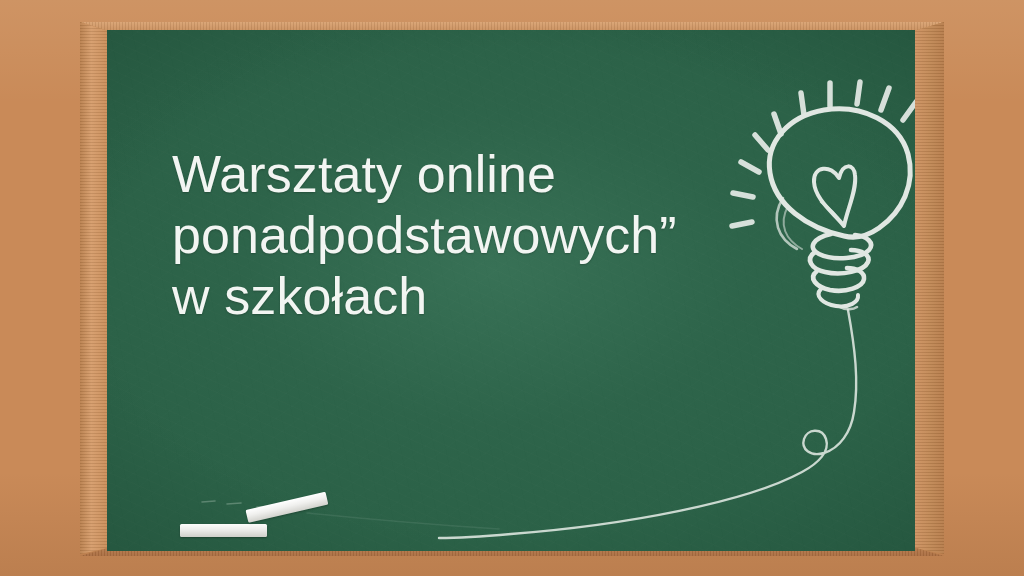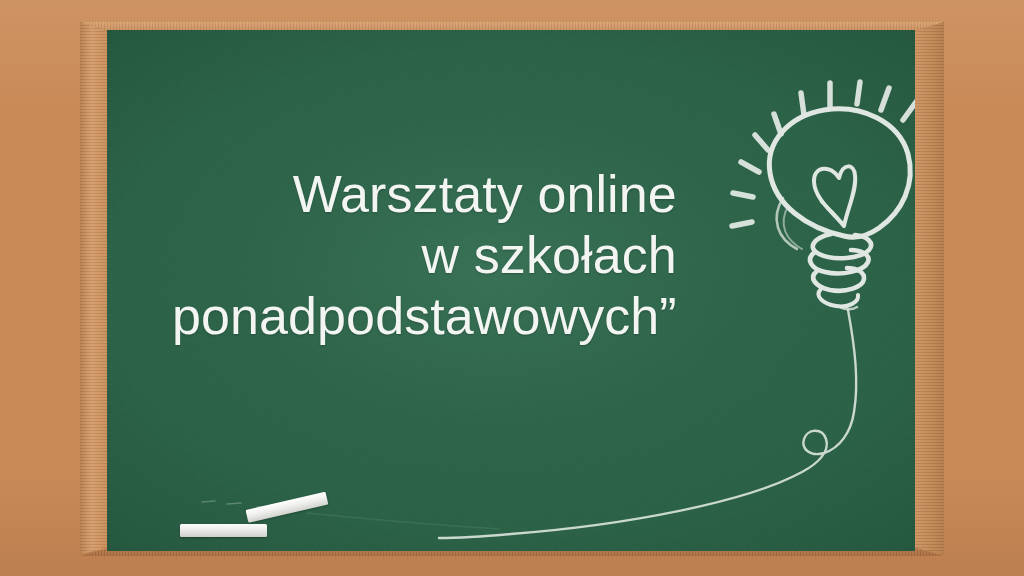--- a/index.html
+++ b/index.html
@@ -141,23 +141,22 @@
         rgba(0,0,0,0.025) 1px,
         rgba(0,0,0,0) 1px,
         rgba(0,0,0,0) 11px);
     pointer-events: none;
   }
 
   
   .title-block {
     position: absolute;
     left: 65px;
-    top: 134px;
+    top: 114px;
     z-index: 5;
-    text-align: right;
   }
   .title-line {
     color: #f2f5f2;
     font-size: 52px;
     line-height: 61px;
     font-weight: 400;
     letter-spacing: 0.1px;
     white-space: nowrap;
     text-shadow: 0 1px 2px rgba(0,0,0,0.22);
   }
@@ -274,20 +273,20 @@
       <g stroke="#cfe0d4" stroke-width="1.6" opacity="0.30" stroke-linecap="round">
         <line x1="95" y1="472" x2="108" y2="471"></line>
         <line x1="120" y1="474" x2="134" y2="473"></line>
         <line x1="150" y1="477" x2="166" y2="476"></line>
         <path d="M200 483 C 260 489, 330 495, 392 499" opacity="0.35"></path>
       </g>
     </svg>
 
     <div class="title-block">
       <div class="title-line">Warsztaty online</div>
+      <div class="title-line">ponadpodstawowych”</div>
       <div class="title-line">w szkołach</div>
-      <div class="title-line">ponadpodstawowych”</div>
     </div>
 
     <div class="chalk chalk-flat"></div>
     <div class="chalk chalk-tilted"></div>
   </div>
 </div>
 
 </body></html>

